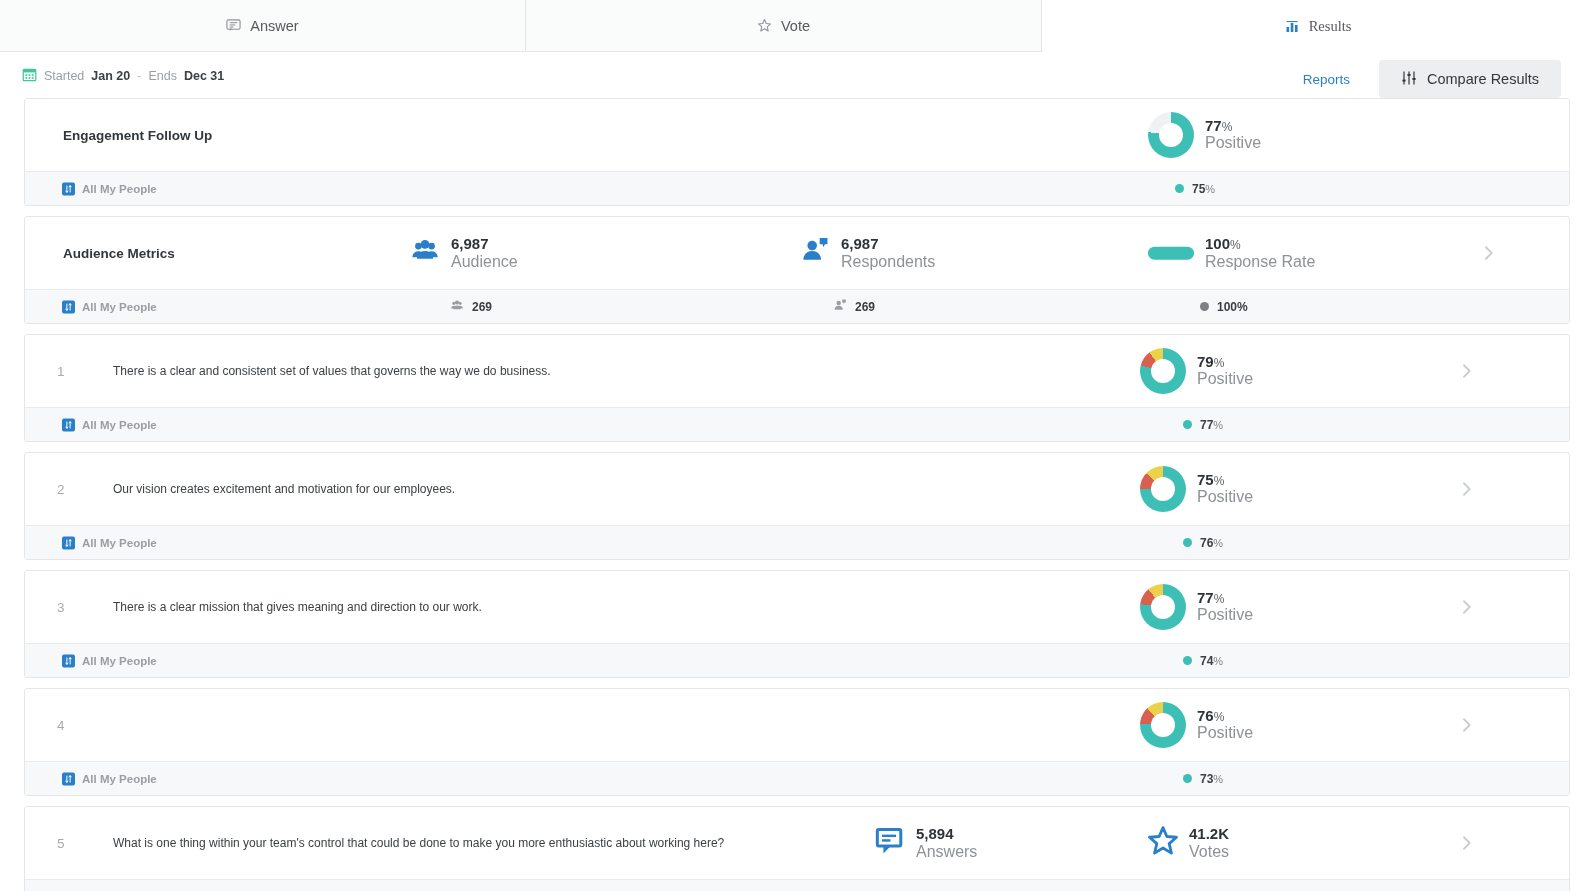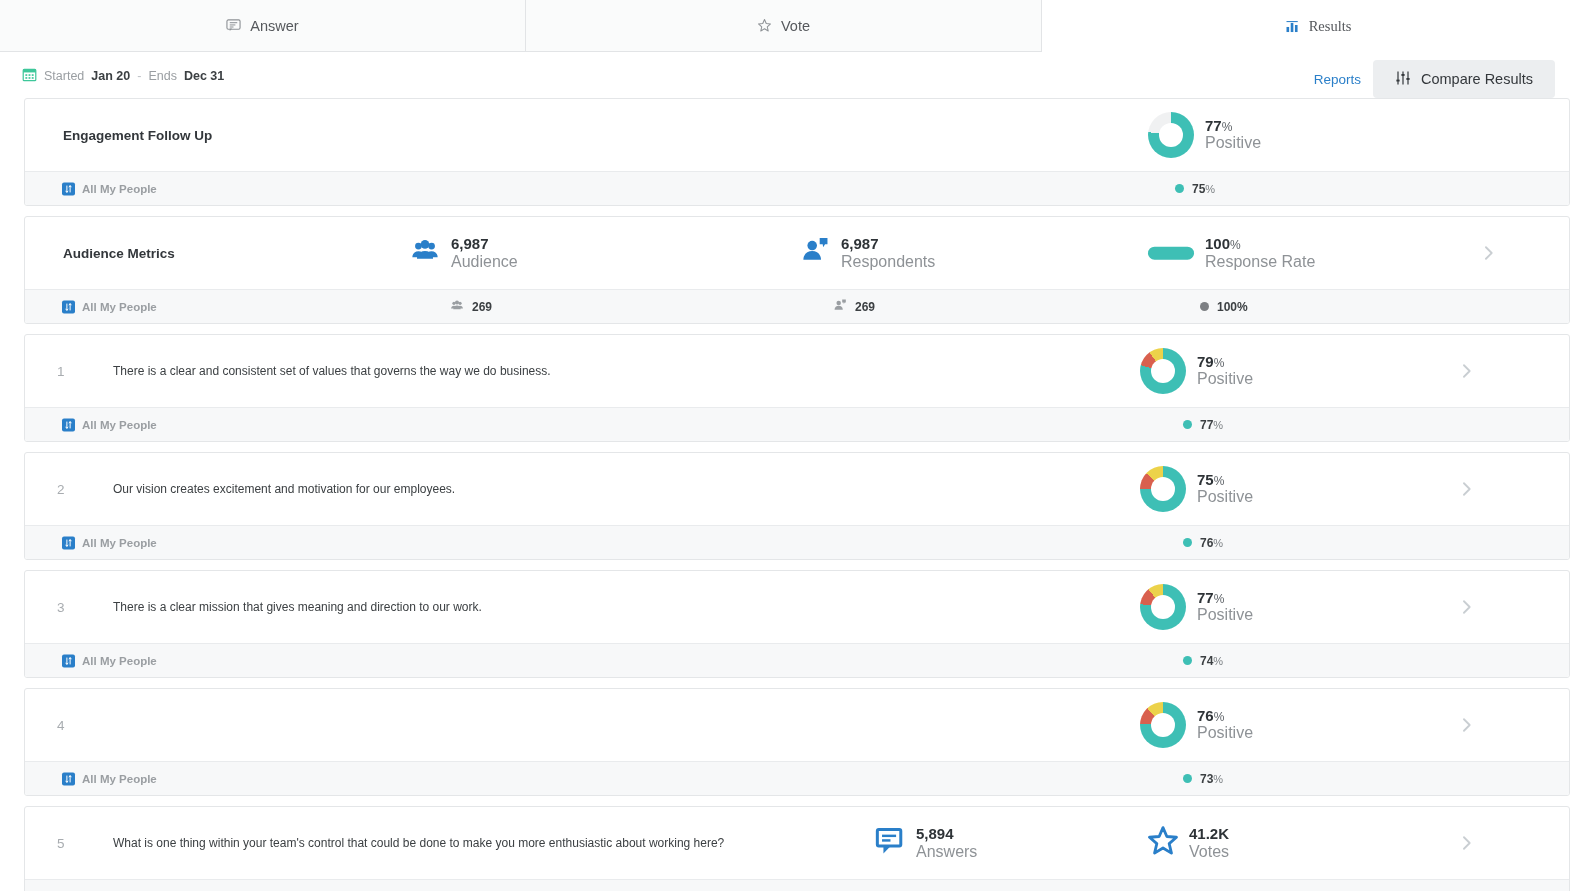--- a/index.html
+++ b/index.html
@@ -49,22 +49,22 @@
     position: absolute;
     left: 22px; top: 19px;
     display: flex; align-items: center; gap: 7px;
     font-size: 12.5px; color: #9a9ea2;
   }
   .daterange b { color: #3c4043; font-weight: bold; }
   .daterange .sep { color: #bdc1c5; }
 
   .actions {
     position: absolute;
-    right: 39px; top: 12px;
-    display: flex; align-items: center; gap: 12px;
+    right: 33px; top: 12px;
+    display: flex; align-items: center; gap: 29px;
   }
   .reports-link {
     font-size: 13.5px; color: #2a7fc9; font-weight: normal;
     cursor: pointer;
   }
   .compare-btn {
     display: flex; align-items: center; gap: 10px;
     background: #eceef0;
     border: none; border-radius: 4px;
     height: 38px;

